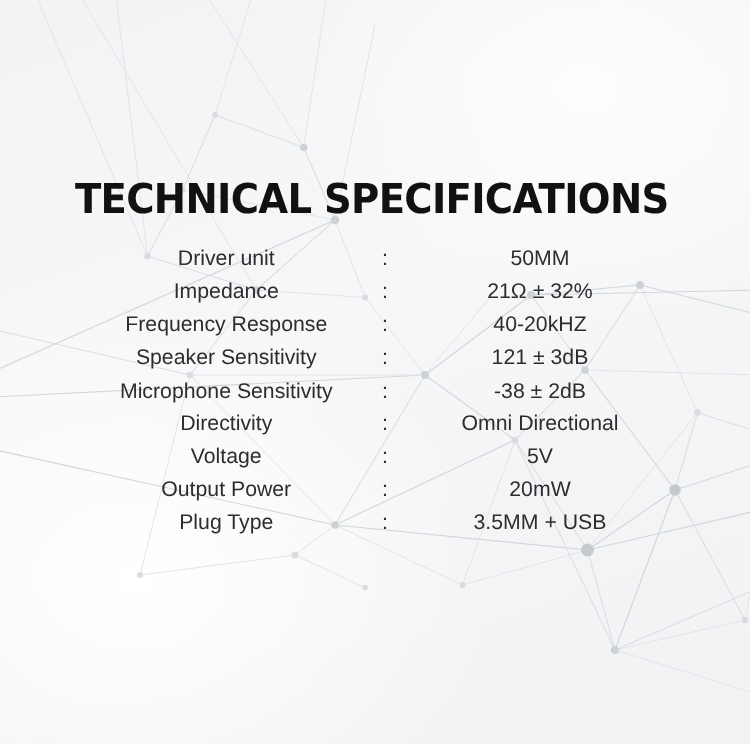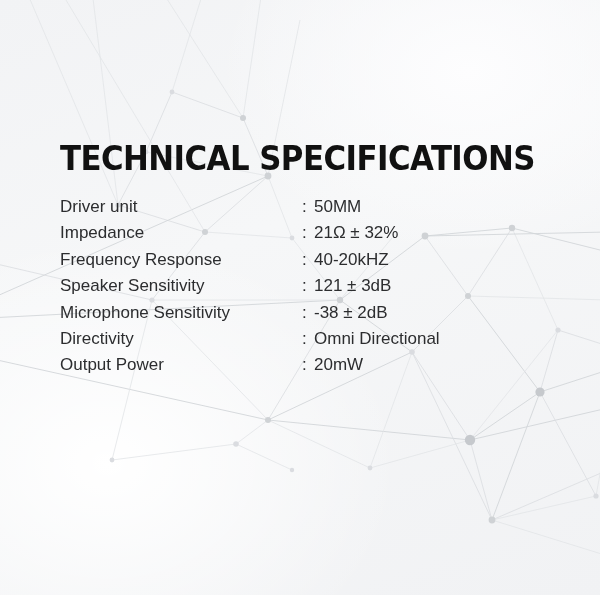--- a/index.html
+++ b/index.html
@@ -74,20 +74,21 @@
     color: #111111;
     white-space: nowrap;
     transform: scaleX(0.935);
     transform-origin: left center;
     margin: 0 0 16px 0;
   }
 
   #spec-table {
     border-collapse: collapse;
     width: 100%;
+    text-align: center;
   }
   #spec-table tr {
     height: 26.4px;
   }
   #spec-table td {
     padding: 0;
     vertical-align: middle;
     font-size: 17px;
     line-height: 26.4px;
     color: #2c2d2f;
@@ -236,21 +237,31 @@
           <td class="spec-label">Microphone Sensitivity</td>
           <td class="spec-sep">:</td>
           <td class="spec-value">-38 ± 2dB</td>
         </tr>
         <tr>
           <td class="spec-label">Directivity</td>
           <td class="spec-sep">:</td>
           <td class="spec-value">Omni Directional</td>
         </tr>
         <tr>
+          <td class="spec-label">Voltage</td>
+          <td class="spec-sep">:</td>
+          <td class="spec-value">5V</td>
+        </tr>
+        <tr>
           <td class="spec-label">Output Power</td>
           <td class="spec-sep">:</td>
           <td class="spec-value">20mW</td>
+        </tr>
+        <tr>
+          <td class="spec-label">Plug Type</td>
+          <td class="spec-sep">:</td>
+          <td class="spec-value">3.5MM + USB</td>
         </tr>
       </tbody>
     </table>
 
   </div>
 </div>
 
 </body></html>

